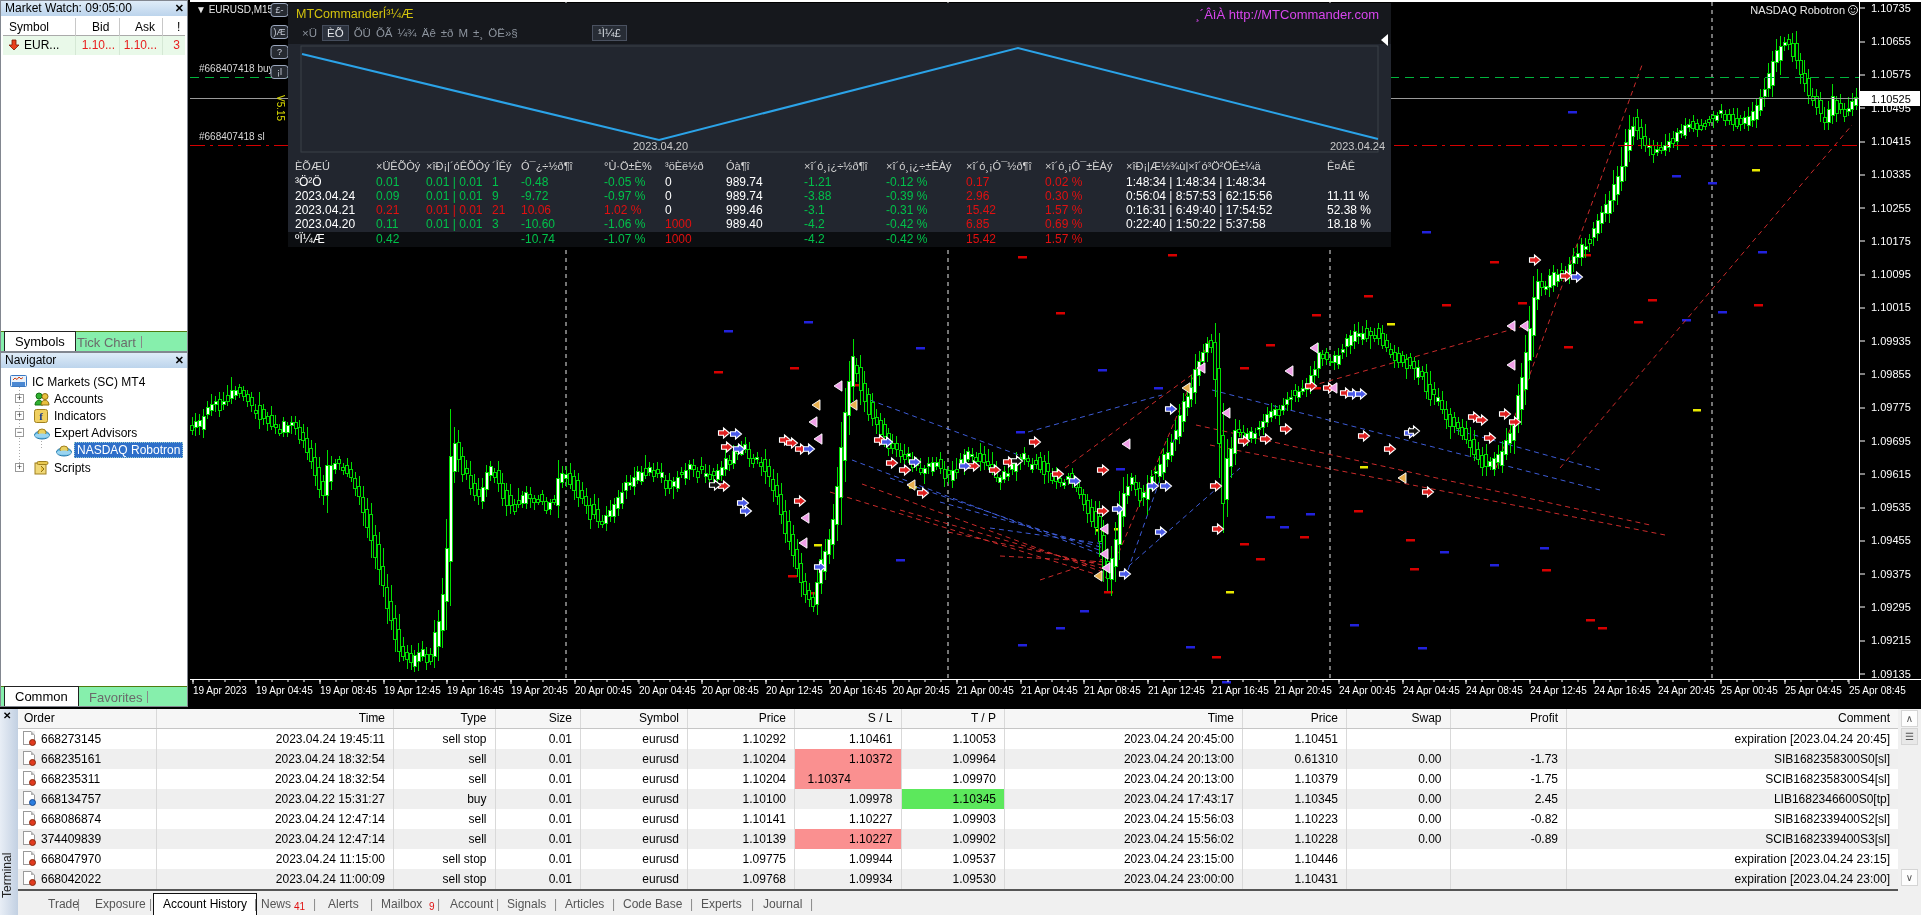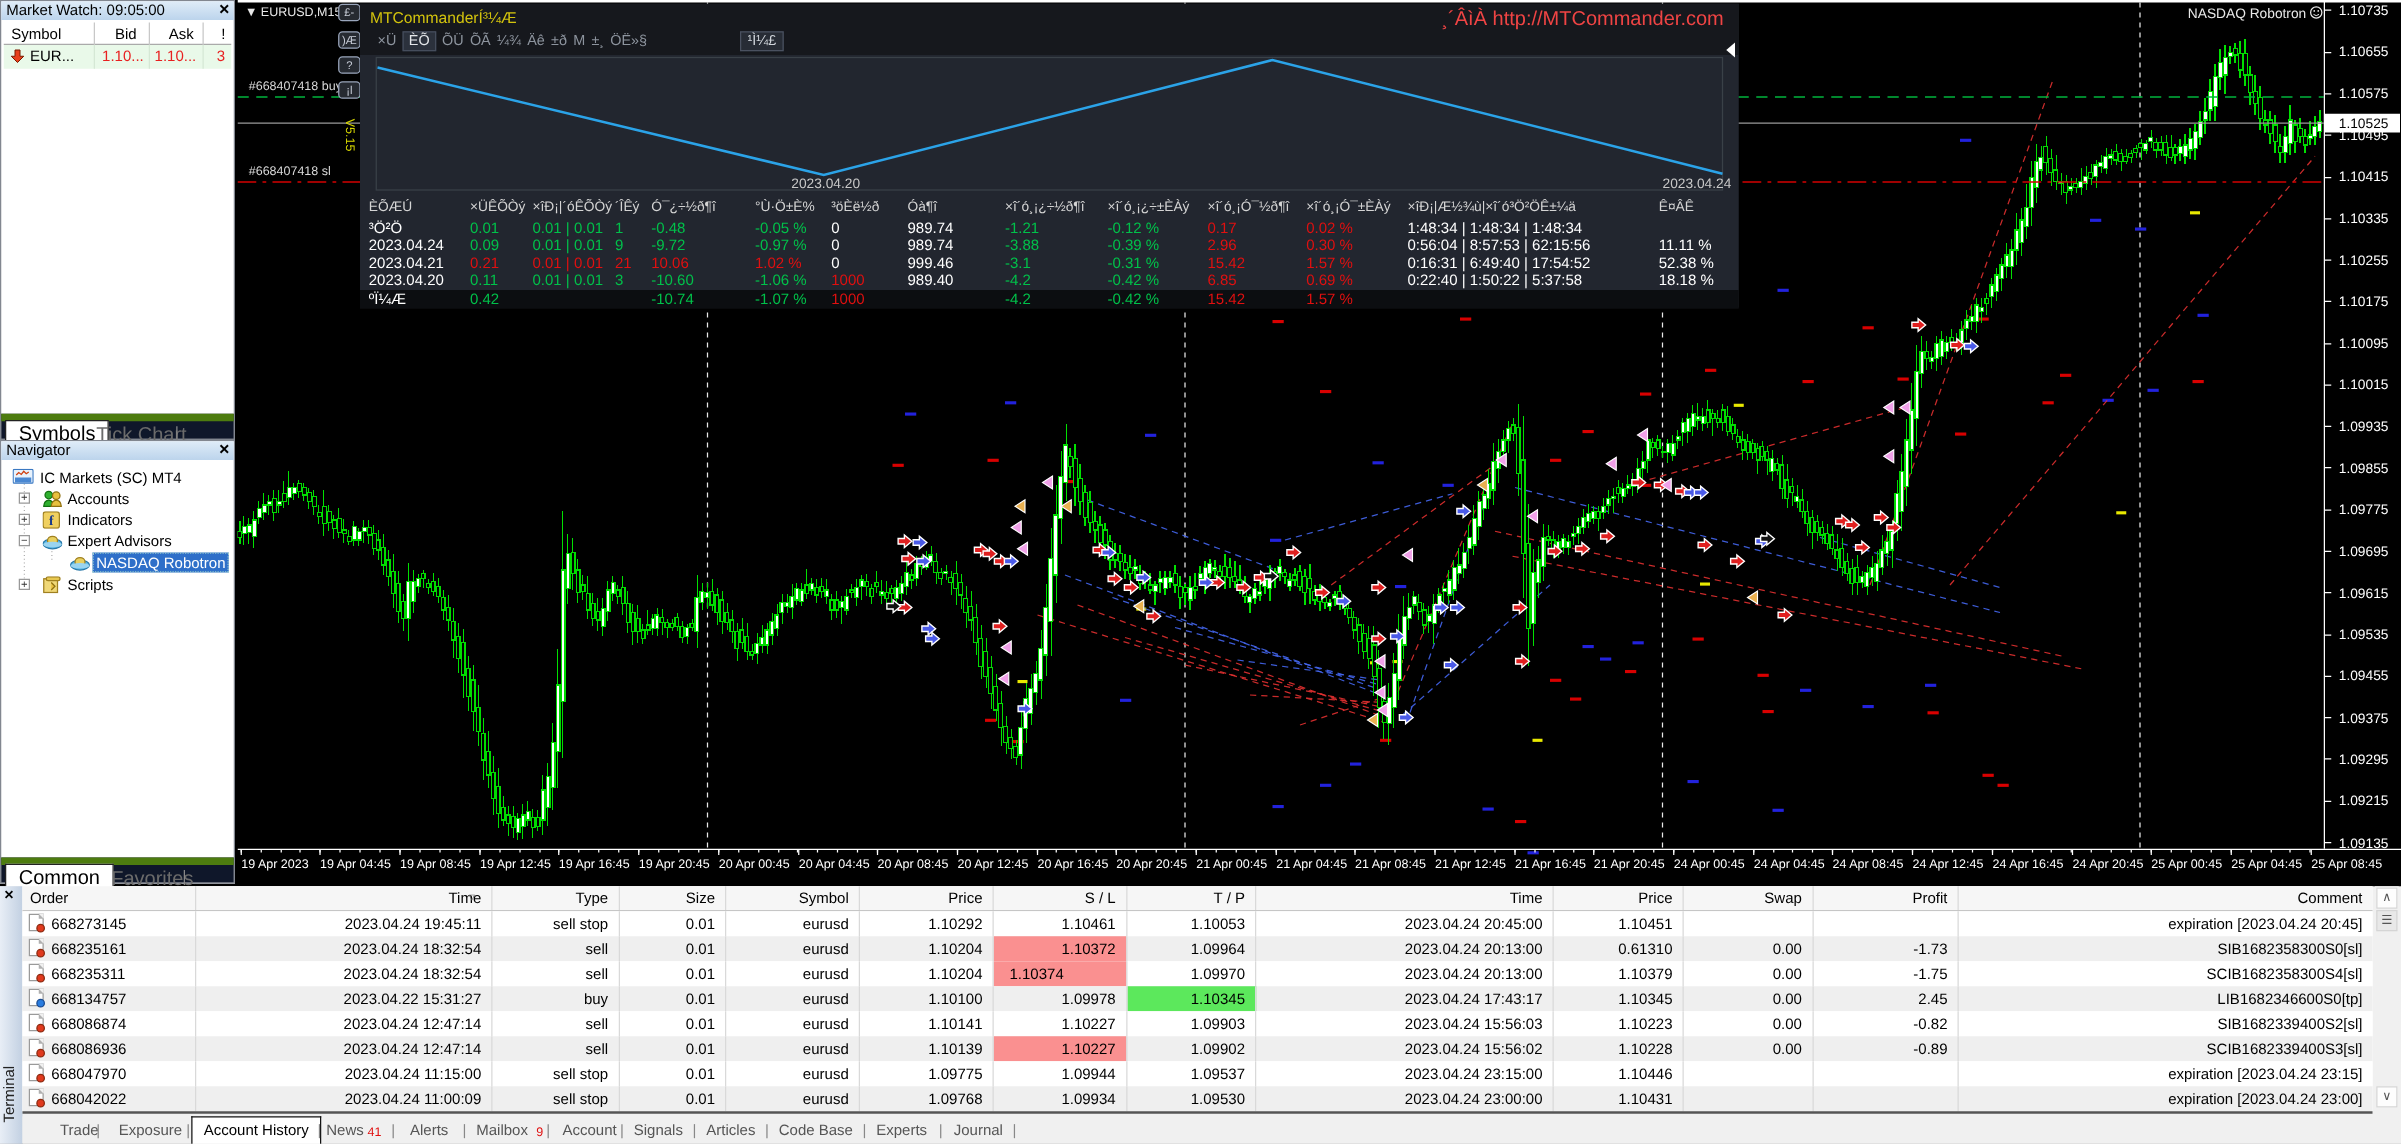--- a/index.html
+++ b/index.html
@@ -1,36 +1,36 @@
 <!DOCTYPE html>
 <html><head><meta charset="utf-8"><title>t</title><style>
 *{margin:0;padding:0;box-sizing:border-box}
 body{font-family:"Liberation Sans",sans-serif;background:#000;width:1921px;height:915px;overflow:hidden}
 #root{position:relative;width:1921px;height:915px;background:#000}
 .abs{position:absolute}
 
 .panel{background:#fff;border:1px solid #828790}
 .ptitle{height:15px;background:linear-gradient(#dfecf8,#bcd4ec);color:#000;font-size:12px;padding:0px 4px;line-height:15px;position:relative}
 .ptitle .x{position:absolute;right:3px;top:0px;font-size:11px;font-weight:bold;color:#000}
-.tabstrip{position:absolute;bottom:0;left:0;right:0;height:20px;background:#0f172a;border-top:6px solid #4d7c0f;font-size:16px;color:#444}
+.tabstrip{position:absolute;bottom:0;left:0;right:0;height:20px;background:#86efac;border-top:1px solid #4d7c0f;font-size:13px;color:#444}
 .tab-act{position:absolute;top:-1px;background:#fff;border:1px solid #222;border-bottom:none;color:#000;padding:2px 10px 3px 10px;height:20px}
 .tab-in{position:absolute;top:3px;color:#6b6b6b}
 .vsep{position:absolute;top:4px;width:1px;height:12px;background:#888}
 
 .mwhead{position:absolute;font-size:12px;color:#000}
 .mwrow{position:absolute;background:#e9f9e9;font-size:12px;color:#000}
 .colline{position:absolute;top:0;width:1px;background:#c8c8c8}
 
 .tree{position:absolute;font-size:12px;color:#000;white-space:nowrap}
 .pm{position:absolute;width:9px;height:9px;border:1px solid #999;background:#fff;font-size:9px;line-height:7px;text-align:center;color:#333}
 
 #mtc{left:288px;top:3px;width:1103px;height:243px;background:#22262f;font-size:12px}
 #mtc .hd{position:absolute;left:0;top:0;width:100%;height:41px;background:#16181d}
 #mtc .title{position:absolute;left:8px;top:4px;color:#d3c30d;font-size:12.5px}
-#mtc .link{position:absolute;right:12px;top:4px;color:#ef4444;font-size:16px}
+#mtc .link{position:absolute;right:12px;top:4px;color:#d946ef;font-size:13px}
 #mtc .tabs{position:absolute;left:14px;top:24px;color:#8d949e;font-size:11.5px}
 #mtc .tabs span{margin-right:5px}
 #mtc .tabs .on{background:#2b313c;border:1px solid #454d5c;color:#e4e7ea;padding:1px 4px}
 #mtc .btn{position:absolute;left:304px;top:22px;background:#272c35;border:1px solid #4a5160;color:#cfd4da;padding:1px 5px;font-size:11.5px}
 .mtrow{position:absolute;white-space:nowrap;font-size:12px}
 .mtrow.hdr{font-size:11px}
 .mtrow span{position:absolute;white-space:nowrap}
 .g{color:#00c14a}.r{color:#e01010}.wht{color:#fff}.hdr{color:#d4d4d4}
 
 #term{left:0;top:709px;width:1921px;height:206px;background:#f0f0f0;font-size:12px;color:#000}
@@ -1703,21 +1703,21 @@
           <span class="colsep" style="left:986px"></span>
           <span class="colsep" style="left:1224px"></span>
           <span class="colsep" style="left:1328px"></span>
           <span class="colsep" style="left:1431.5px"></span>
           <span class="colsep" style="left:1548px"></span>
         </div>
 <div class="abs row1" style="left:0;right:0;top:120px;height:20px">
           <div class="doc" style="left:5px;top:2px">
             <span class="dot reddot"></span>
           </div>
-          <span class="cell" style="left:23px;top:3px">668086936</span>
+          <span class="cell" style="left:23px;top:3px">374409839</span>
           <span class="cell rt" style="left:225px;width:142px;top:3px">2023.04.24 12:47:14</span>
           <span class="cell rt" style="left:326.5px;width:142px;top:3px">sell</span>
           <span class="cell rt" style="left:412px;width:142px;top:3px">0.01</span>
           <span class="cell rt" style="left:519px;width:142px;top:3px">eurusd</span>
           <span class="cell rt" style="left:626px;width:142px;top:3px">1.10139</span>
           <span class="abs" style="left:777px;width:106px;top:0;height:20px;background:#fa9090"></span>
           <span class="cell rt" style="left:732.5px;width:142px;top:3px">1.10227</span>
           <span class="cell rt" style="left:836px;width:142px;top:3px">1.09902</span>
           <span class="cell rt" style="left:1074px;width:142px;top:3px">2023.04.24 15:56:02</span>
           <span class="cell rt" style="left:1178px;width:142px;top:3px">1.10228</span>

